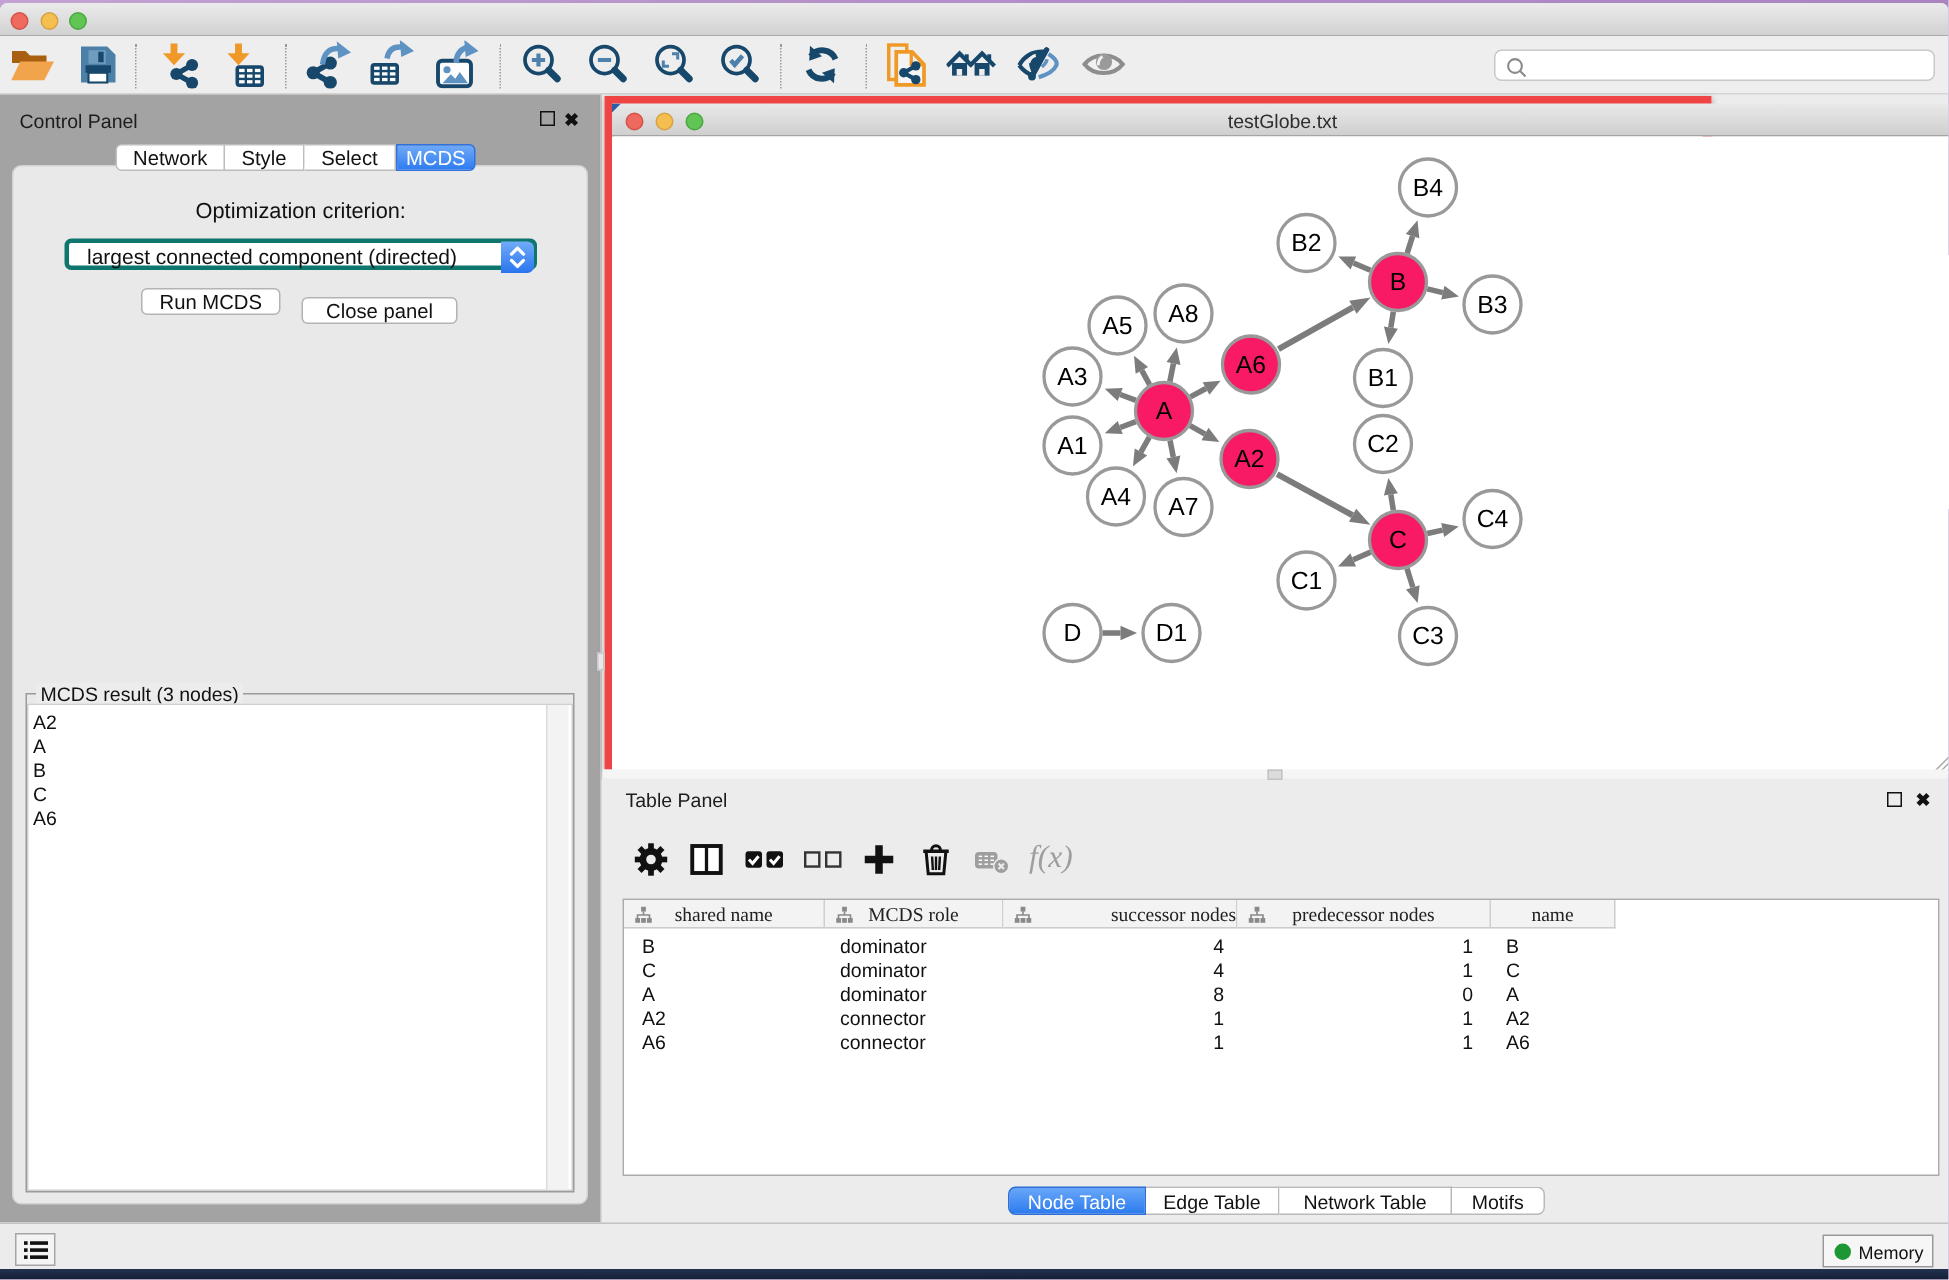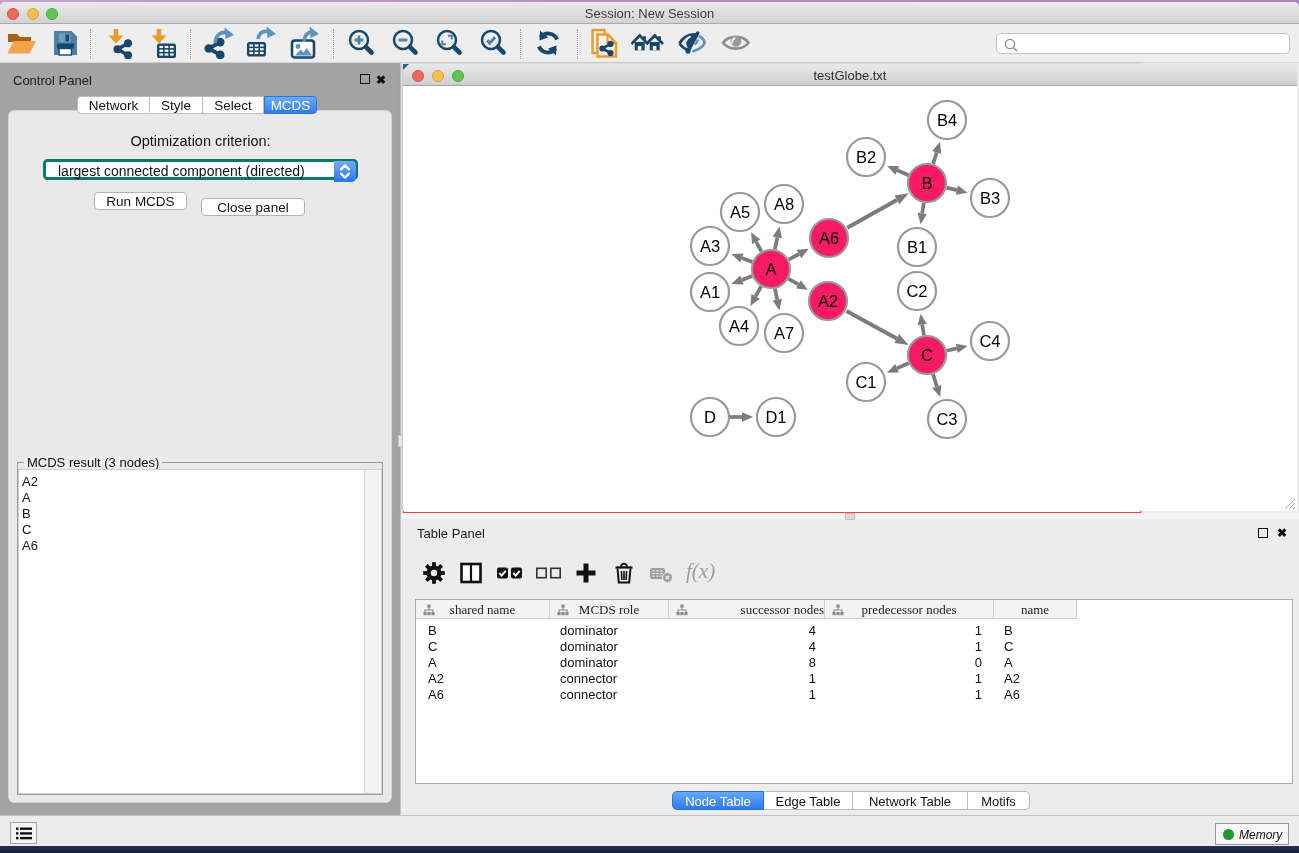--- a/index.html
+++ b/index.html
@@ -33,23 +33,23 @@
 #grp { position:absolute; left:17px; top:399px; width:366px; height:333px; border:1px solid #9b9b9b; }
 #grptitle { position:absolute; left:6px; top:-8px; background:#ececec; padding:0 3px; font-size:13px; color:#111; }
 #grplist { position:absolute; left:0px; top:6px; width:364px; height:325px; background:#fff; border:1px solid #cfcfcf; }
 #grplist .sb { position:absolute; right:2px; top:0; width:15px; height:100%; background:#f3f3f3; border-left:1px solid #dcdcdc; }
 #grplist .li { position:absolute; left:3px; font-size:13px; color:#111; }
 
 #statusbar { position:absolute; left:0; top:813px; width:1299px; height:31px; background:#ececec; border-top:1px solid #c2c2c2; }
 #listbtn { position:absolute; left:10px; top:6px; width:27px; height:22px; background:#f4f4f4; border:1px solid #a5a5a5; }
 #membtn { position:absolute; left:1215px; top:7px; width:74px; height:22px; background:#f6f6f6; border:1px solid #999; font-size:12px; color:#111; }
 #membtn .dot { position:absolute; left:7px; top:5px; width:11px; height:11px; border-radius:50%; background:#1d9733; }
-#membtn .mt { position:absolute; left:23px; top:4px;font-style:italic; }
-
-#netwin { position:absolute; left:403px; top:62px; width:738px; height:449px; background:#fff; border:1px solid #ef4444; box-shadow:0 1px 4px rgba(0,0,0,0.3); }
+#membtn .mt { position:absolute; left:23px; top:4px; }
+
+#netwin { position:absolute; left:403px; top:62px; width:738px; height:449px; background:#fff; border:6px solid #ef4444; box-shadow:0 1px 4px rgba(0,0,0,0.3); }
 #nettitle { position:absolute; left:-1px; top:-1px; width:894px; height:22px; background:linear-gradient(#e9e9e9,#cfcfcf); border-bottom:1px solid #a5a5a5; }
 #nettitle .t { position:absolute; top:4px; width:100%; text-align:center; font-size:13px; color:#2e2e2e; }
 #netcanvas { position:absolute; left:-1px; top:21px; width:894px; height:425px; background:#fff; }
 
 #tpanel { position:absolute; left:401px; top:518px; width:898px; height:295px; background:#ececec; }
 #tpanel .hdr { position:absolute; left:16px; top:6px; font-size:13px; color:#1c1c1c; }
 #tablebox { position:absolute; left:14px; top:79px; width:878px; height:185px; background:#fff; border:1px solid #ababab; }
 .th { position:absolute; top:0; height:19px; background:#f3f3f3; border-right:1px solid #cfcfcf; border-bottom:1px solid #cccccc; font-size:13px; color:#222; text-align:center; line-height:19px;font-family:Liberation Serif, serif; }
 .td { position:absolute; font-size:13px; color:#111; height:16px; line-height:16px; }
 
@@ -60,21 +60,20 @@
 svg { display:block; }
 .icon { position:absolute; }
 </style>
 </head>
 <body>
 <div id="win">
   <div id="titlebar">
     <div class="tl" style="left:7px; background:#ee6a5f; border:0.5px solid #d55249;"></div>
     <div class="tl" style="left:26.5px; background:#f5bf4f; border:0.5px solid #d6a243;"></div>
     <div class="tl" style="left:46px; background:#61c555; border:0.5px solid #4aa73f;"></div>
-    <div class="t">Session: New Session</div>
   </div>
 
   <div id="toolbar">
     <svg class="icon" style="left:5px;top:3px;" width="32" height="32" viewBox="0 0 32 32">
         <path d="M3 26 V7 h9 l3 3 h11 v5 H3 Z" fill="#a85f10"></path>
         <path d="M8.5 14 H31 L24.5 26.5 H2.5 Z" fill="#f2a44c"></path>
       </svg>
     <svg class="icon" style="left:49px;top:3px;" width="32" height="32" viewBox="0 0 32 32">
         <path d="M5 4 h17.5 l5.5 5.5 V28 H5 Z" fill="#4d80a8"></path>
         <rect x="10" y="6.5" width="11.5" height="9" fill="#6f9dbf"></rect>

